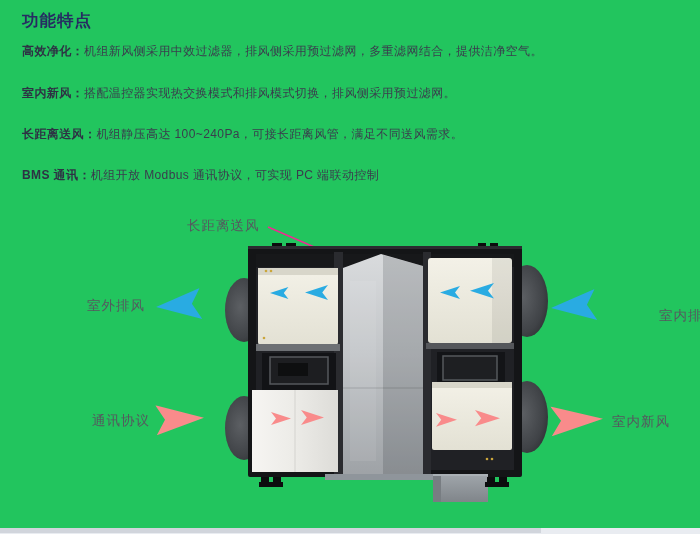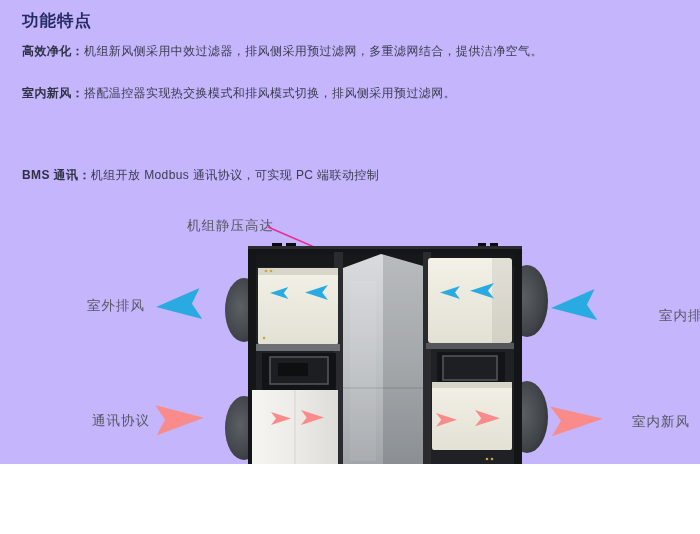--- a/index.html
+++ b/index.html
@@ -1,49 +1,50 @@
 <!DOCTYPE html>
 <html><head>
 <meta charset="utf-8">
 <style>
   html,body{margin:0;padding:0;background:#ffffff;}
-  .page{position:relative;width:700px;height:464px;background:#c4b5fd;overflow:hidden;
+  .page{position:relative;width:700px;height:534px;background:#22c55e;overflow:hidden;
         font-family:"Liberation Sans","DejaVu Sans",sans-serif;}
   .title{position:absolute;left:22px;top:10px;font-size:16.5px;font-weight:bold;color:#262c62;letter-spacing:1px;}
   .feature{position:absolute;left:22px;font-size:12px;color:#3a3d4d;letter-spacing:0.4px;white-space:nowrap;}
   .feature b{font-weight:bold;color:#2e3244;}
   .f1{top:43px}.f2{top:85px}.f3{top:126px}.f4{top:167px}
   .dlabel{position:absolute;font-size:13.5px;color:#56575f;letter-spacing:1px;white-space:nowrap;}
   .callout-label{left:187px;top:217px;}
   .lbl-oe{left:87px;top:297px;}
   .lbl-of{left:92px;top:412px;}
   .lbl-ie{left:612px;top:307px;margin-left:47px;}
-  .lbl-if{left:612px;top:413px;margin-left:20px;}
+  .lbl-if{left:612px;top:413px;}
   .bigarrow{position:absolute;}
   .ba-blue-left{left:156px;top:290px;transform:rotate(-5deg);}
   .ba-blue-right{left:551px;top:291px;transform:rotate(-5deg);}
   .ba-pink-left{left:156px;top:404px;transform:rotate(-3deg);}
   .ba-pink-right{left:551px;top:405px;transform:rotate(-3deg);}
   .unit-svg{position:absolute;left:220px;top:236px;}
   .callout-svg{position:absolute;left:260px;top:220px;}
   .scroll-track{position:absolute;left:0;top:528px;width:700px;height:6px;background:#e9ecf1;}
   .scroll-thumb{position:absolute;left:0;top:528px;width:541px;height:5px;background:#d1d5dc;}
 </style>
 </head>
 <body>
 
 <div class="page">
 
   <div class="title">功能特点</div>
 
   <div class="feature f1"><b>高效净化：</b><span>机组新风侧采用中效过滤器，排风侧采用预过滤网，多重滤网结合，提供洁净空气。</span></div>
   <div class="feature f2"><b>室内新风：</b><span>搭配温控器实现热交换模式和排风模式切换，排风侧采用预过滤网。</span></div>
+  <div class="feature f3"><b>长距离送风：</b><span>机组静压高达 100~240Pa，可接长距离风管，满足不同送风需求。</span></div>
   <div class="feature f4"><b>BMS 通讯：</b><span>机组开放 Modbus 通讯协议，可实现 PC 端联动控制</span></div>
 
-  <div class="dlabel callout-label">机组静压高达</div>
+  <div class="dlabel callout-label">长距离送风</div>
   <svg class="callout-svg" width="105" height="56" viewBox="0 0 105 56">
     <defs>
       <marker id="mArrow" markerWidth="9" markerHeight="8" refX="6" refY="4" orient="auto">
         <path d="M0,0 L8,4 L0,8 L2.5,4 Z" fill="#EE2B92"></path>
       </marker>
     </defs>
     <line x1="8" y1="7" x2="91" y2="43" stroke-width="1.6" marker-end="url(#mArrow)" stroke="#EE2B92"></line>
   </svg>
 
   <div class="dlabel lbl-oe">室外排风</div>

